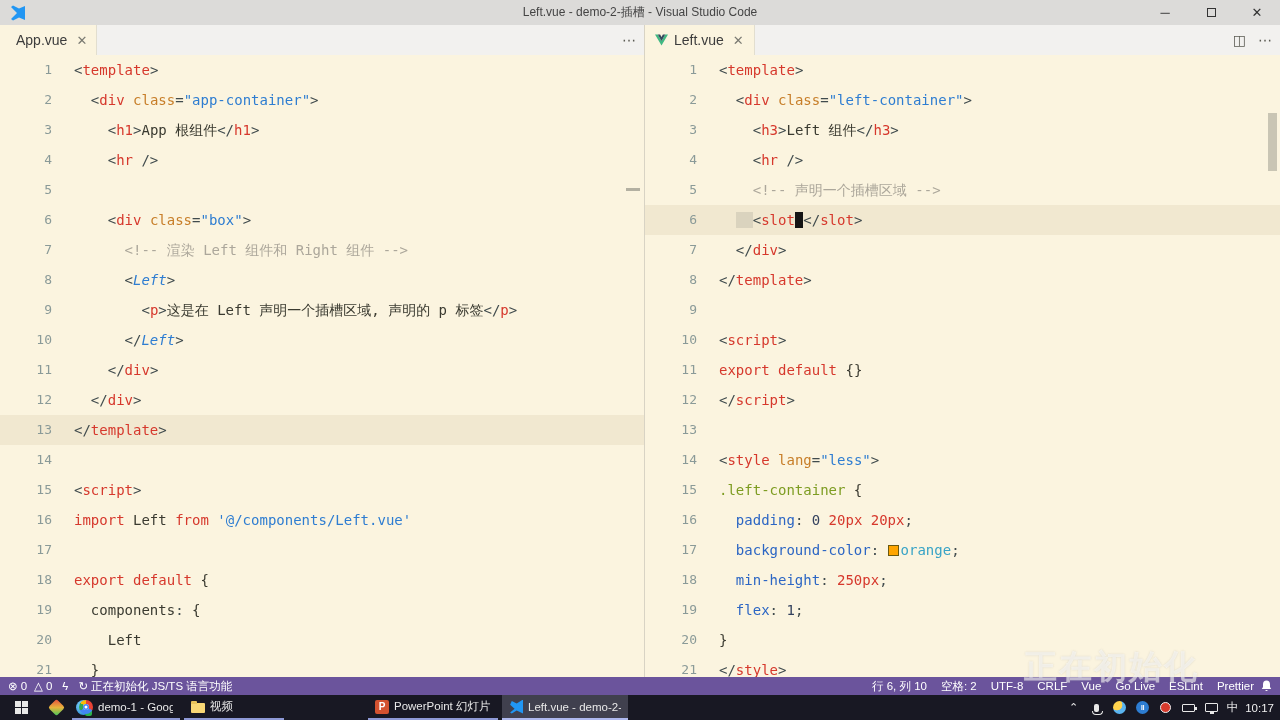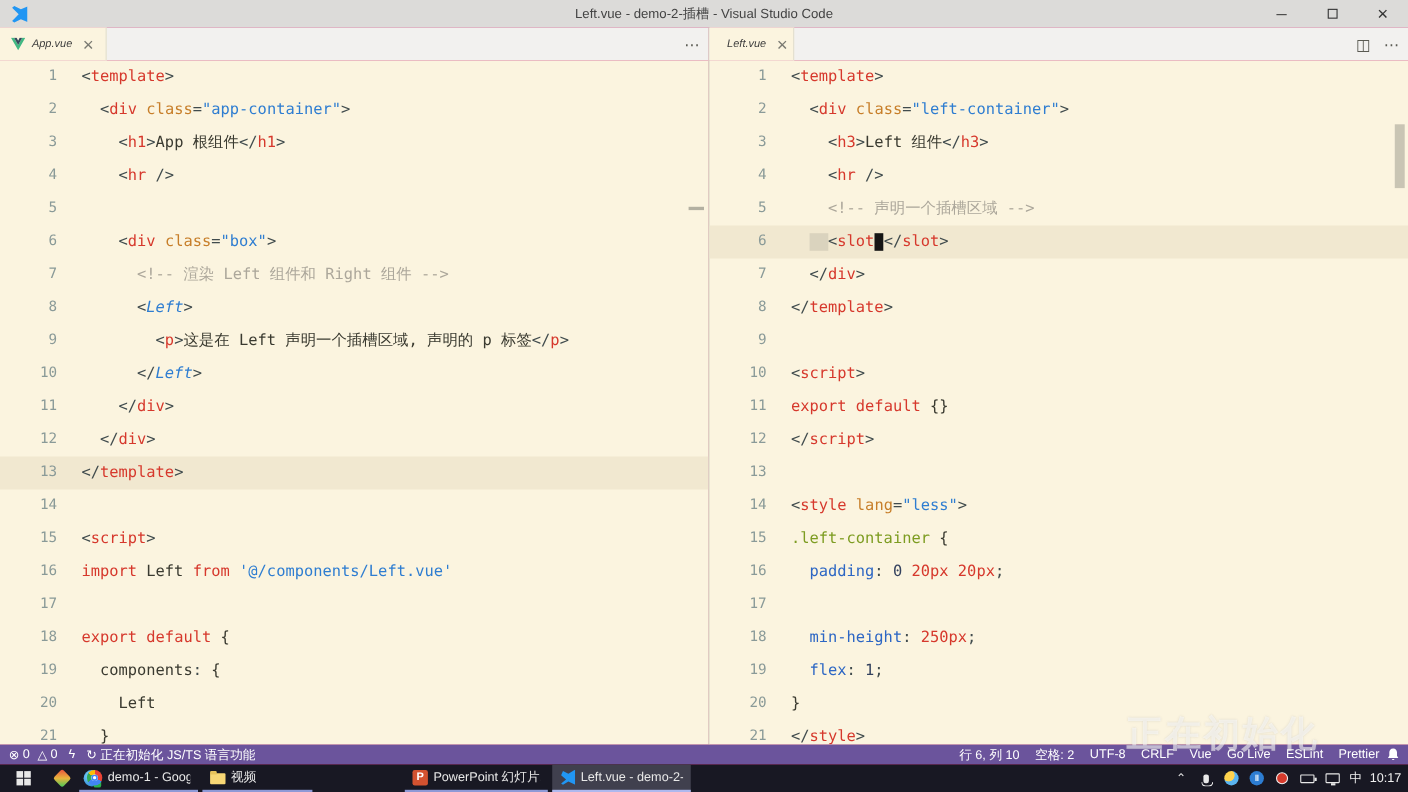--- a/index.html
+++ b/index.html
@@ -12,21 +12,21 @@
   .titlebar .title { position:absolute; left:0; right:0; text-align:center; font-size:12px; color:#444; }
   .win-controls { position:absolute; right:0; top:0; height:25px; display:flex; }
   .win-btn { width:46px; height:25px; display:flex; align-items:center; justify-content:center; font-size:13px; color:#333; }
   .win-btn .restore { width:9px; height:9px; border:1px solid #333; }
 
   
   .tabsrow { position:absolute; top:25px; height:30px; background:#F2F1EF; }
   .tabsrow.left { left:0; width:644px; }
   .tabsrow.right { left:644px; width:636px; border-left:1px solid #D8D3C4; }
   .tab { position:absolute; left:0; top:0; height:30px; background:#FBF4DF; display:flex; align-items:center; padding:0 10px; gap:6px; border-right:1px solid #E2DECF; }
-  .tab .label { font-size:10px; color:#3C3C3C;font-style:italic; }
+  .tab .label { font-size:14px; color:#3C3C3C; }
   .tab .close { font-size:13px; color:#7A7A72; margin-left:3px; }
   .tab-actions { position:absolute; right:8px; top:0; height:30px; display:flex; align-items:center; gap:12px; color:#5A5A52; font-size:14px; }
   .vue-icon { width:13px; height:12px; display:inline-block; }
 
   
   .editor { position:absolute; top:55px; height:622px; background:#FBF4DF; overflow:hidden; }
   .editor.leftpane { left:0; width:644px; }
   .editor.rightpane { left:644px; width:636px; border-left:1px solid #D8D3C4; }
   .line { position:relative; height:30px; line-height:30px; font-family:"DejaVu Sans Mono",monospace; font-size:14px; white-space:pre; }
   .line.hl { background:#F1E8D0; }
@@ -122,21 +122,21 @@
       </svg>
       <span class="label">App.vue</span>
       <span class="close">✕</span>
     </div>
     <div class="tab-actions">
       <span>⋯</span>
     </div>
   </div>
 
   <div class="tabsrow right">
-    <div class="tab" style="width:77px">
+    <div class="tab" style="width:110px">
       <svg class="vue-icon" viewBox="0 0 14 12">
         <polygon points="0,0 7,12 14,0 11,0 7,7 3,0" fill="#41B883"></polygon>
         <polygon points="3,0 7,7 11,0 8.5,0 7,2.8 5.5,0" fill="#35495E"></polygon>
       </svg>
       <span class="label">Left.vue</span>
       <span class="close">✕</span>
     </div>
     <div class="tab-actions">
       <span>◫</span>
       <span>⋯</span>
@@ -177,21 +177,21 @@
       <div class="line"><span class="num">7</span><span class="code"><span class="tk-x">  </span><span class="tk-p">&lt;/</span><span class="tk-t">div</span><span class="tk-p">&gt;</span></span></div>
       <div class="line"><span class="num">8</span><span class="code"><span class="tk-p">&lt;/</span><span class="tk-t">template</span><span class="tk-p">&gt;</span></span></div>
       <div class="line"><span class="num">9</span><span class="code"></span></div>
       <div class="line"><span class="num">10</span><span class="code"><span class="tk-p">&lt;</span><span class="tk-t">script</span><span class="tk-p">&gt;</span></span></div>
       <div class="line"><span class="num">11</span><span class="code"><span class="tk-k">export</span><span class="tk-x"> </span><span class="tk-k">default</span><span class="tk-x"> {}</span></span></div>
       <div class="line"><span class="num">12</span><span class="code"><span class="tk-p">&lt;/</span><span class="tk-t">script</span><span class="tk-p">&gt;</span></span></div>
       <div class="line"><span class="num">13</span><span class="code"></span></div>
       <div class="line"><span class="num">14</span><span class="code"><span class="tk-p">&lt;</span><span class="tk-t">style</span><span class="tk-x"> </span><span class="tk-a">lang</span><span class="tk-p">=</span><span class="tk-v">"less"</span><span class="tk-p">&gt;</span></span></div>
       <div class="line"><span class="num">15</span><span class="code"><span class="tk-sel">.left-container</span><span class="tk-x"> {</span></span></div>
       <div class="line"><span class="num">16</span><span class="code"><span class="tk-x">  </span><span class="tk-pr">padding</span><span class="tk-p">: </span><span class="tk-d">0</span><span class="tk-x"> </span><span class="tk-n">20px</span><span class="tk-x"> </span><span class="tk-n">20px</span><span class="tk-p">;</span></span></div>
-      <div class="line"><span class="num">17</span></div>
+      <div class="line"><span class="num">17</span><span class="code"><span class="tk-x">  </span><span class="tk-pr">background-color</span><span class="tk-p">: </span><span class="swatch"></span><span class="tk-cv">orange</span><span class="tk-p">;</span></span></div>
       <div class="line"><span class="num">18</span><span class="code"><span class="tk-x">  </span><span class="tk-pr">min-height</span><span class="tk-p">: </span><span class="tk-n">250px</span><span class="tk-p">;</span></span></div>
       <div class="line"><span class="num">19</span><span class="code"><span class="tk-x">  </span><span class="tk-pr">flex</span><span class="tk-p">: </span><span class="tk-d">1</span><span class="tk-p">;</span></span></div>
       <div class="line"><span class="num">20</span><span class="code"><span class="tk-x">}</span></span></div>
       <div class="line"><span class="num">21</span><span class="code"><span class="tk-p">&lt;/</span><span class="tk-t">style</span><span class="tk-p">&gt;</span></span></div>
     </div>
   <div class="overview-dash"></div>
 
   <div class="statusbar">
     <div class="sb-left">
       <span class="sb-item">

